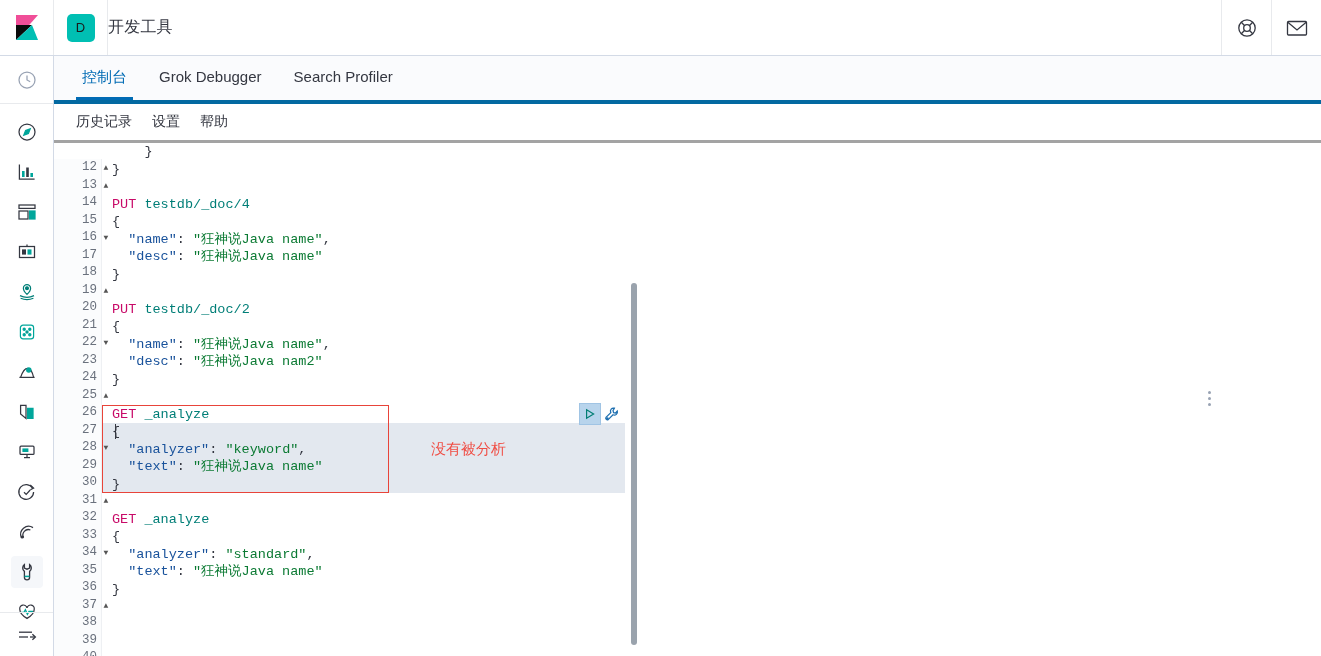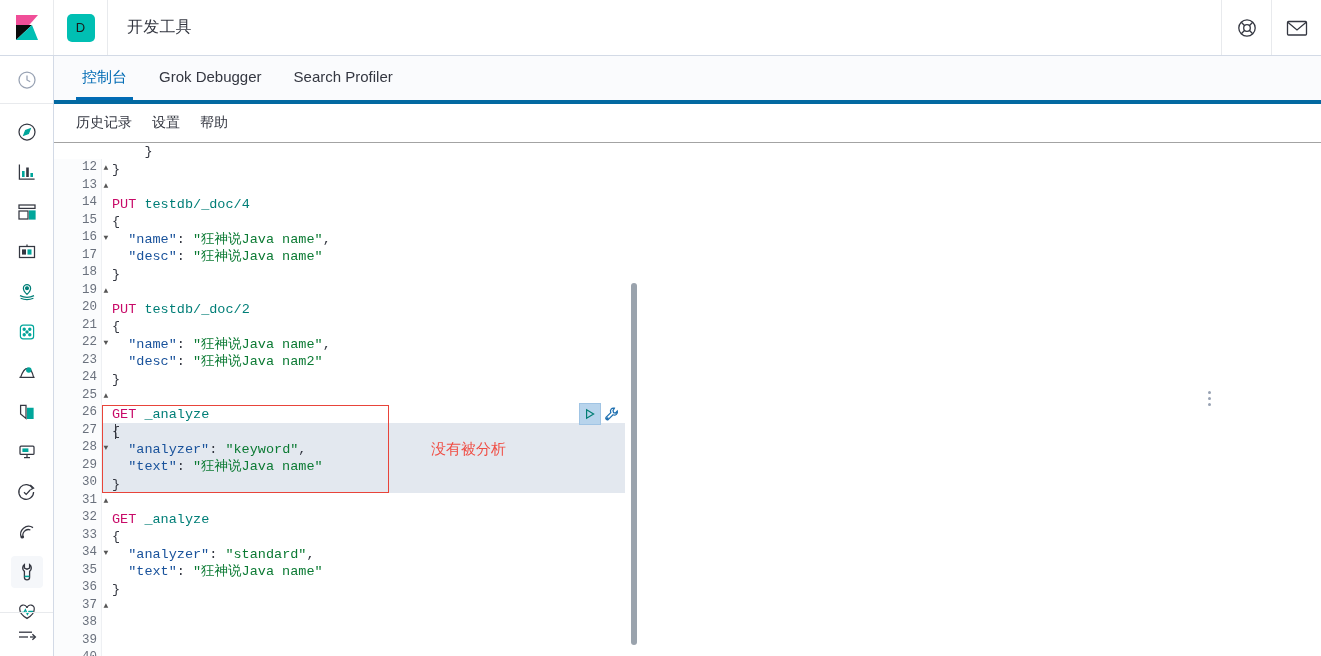--- a/index.html
+++ b/index.html
@@ -27,21 +27,21 @@
     display: flex; align-items: center; justify-content: center;
     border-right: 1px solid #e8eaed;
   }
   .space-badge {
     width: 28px; height: 28px; border-radius: 5px;
     background: #00BFB3; color: #1a1a1a;
     font-size: 13px; display: flex; align-items: center; justify-content: center;
     font-family: "Liberation Sans", sans-serif;
   }
   .hdr-title {
-    margin-left: 19px; font-size: 16px; color: #343741; letter-spacing: .2px;
+    font-size: 16px; color: #343741; letter-spacing: .2px;
   }
   .hdr-right { margin-left: auto; display: flex; align-items: center; height: 55px; }
   .hdr-btn {
     width: 50px; height: 55px; display: flex; align-items: center; justify-content: center;
     border-left: 1px solid #e8eaed;
   }
 
   
   .rail {
     position: absolute; left: 0; top: 56px; width: 54px; height: 600px;
@@ -79,21 +79,21 @@
   }
   .tab.active { color: #006BB4; }
   .tab.active::after {
     content: ""; position: absolute; left: 10px; right: 10px; bottom: 0;
     height: 3px; background: #006BB4;
   }
 
   
   .submenu {
     position: absolute; left: 54px; top: 104px; width: 1267px; height: 39px;
-    background: #fff; border-bottom: 1px solid #a3a3a3;
+    background: #fff; border-bottom: 3px solid #a3a3a3;
     display: flex; align-items: center; padding-left: 12px;
   }
   .submenu-item { padding: 0 10px; font-size: 14px; color: #343741; }
 
   
   .panes { position: absolute; left: 54px; top: 143px; width: 1267px; height: 513px; }
 
   .pane-req {
     position: absolute; left: 0; top: 0; width: 596px; height: 513px;
     background: #fff; overflow: hidden;

